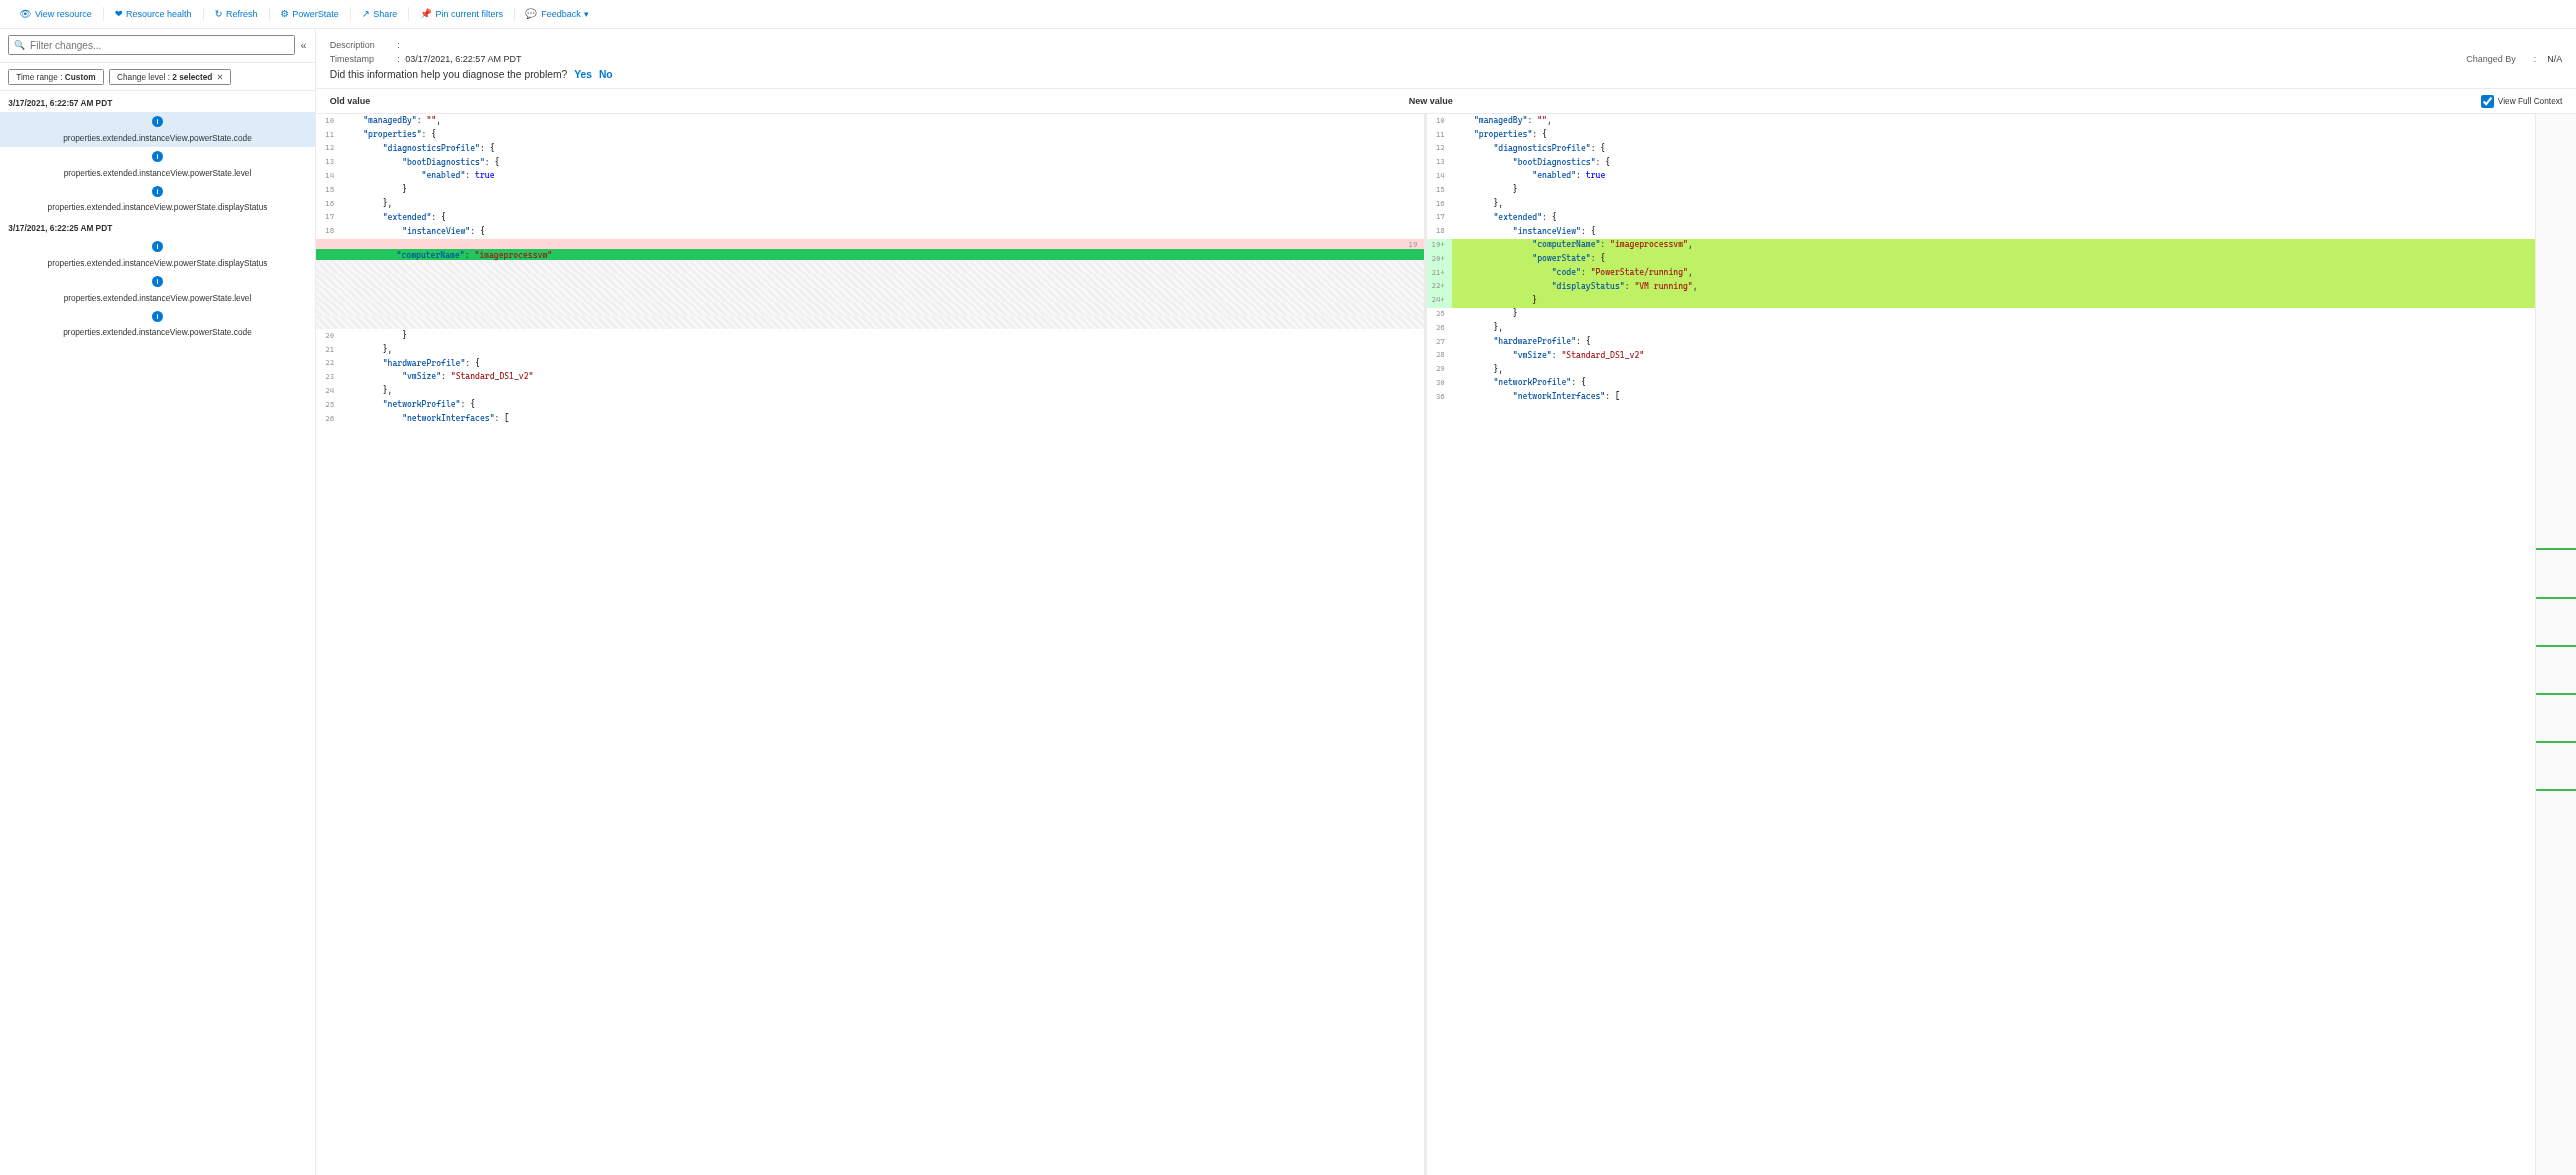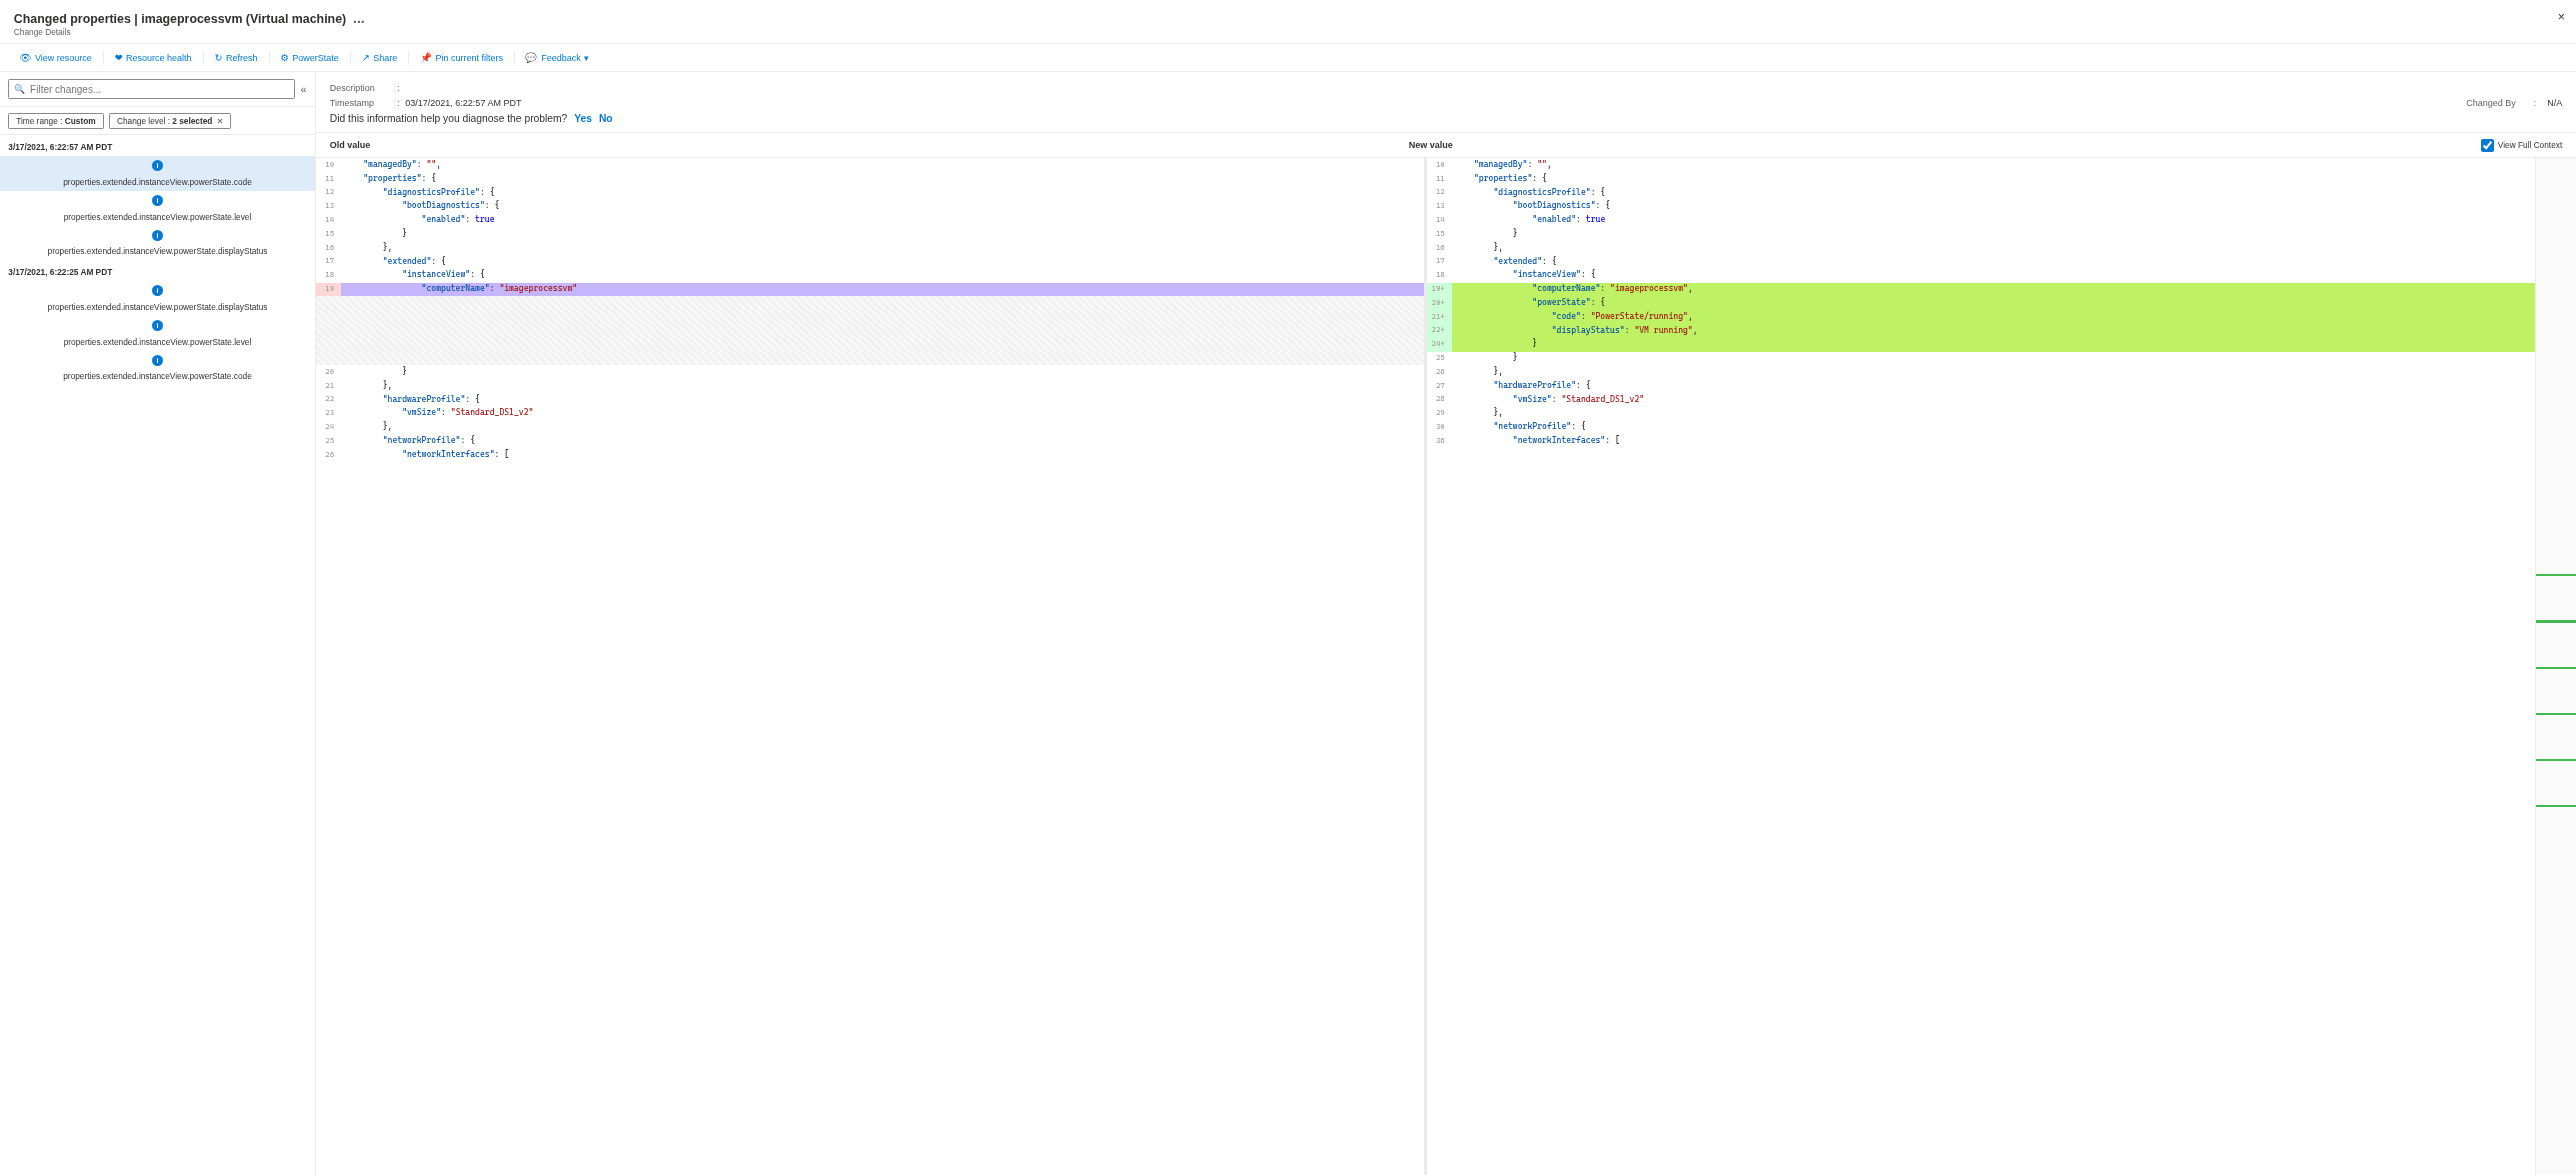--- a/index.html
+++ b/index.html
@@ -57,21 +57,21 @@
     .view-full-context input[type=checkbox] { accent-color: #0078d4; }
     
     .diff-content { flex: 1; display: flex; overflow: hidden; }
     .diff-side { flex: 1; overflow: auto; font-family: 'Cascadia Code', 'Consolas', monospace; font-size: 8.3px; }
     .diff-divider { width: 1.4px; background: #edebe9; position: relative; }
     .diff-divider-handle { position: absolute; top: 0; bottom: 0; left: -2.1px; width: 5.5px; cursor: col-resize; }
     
     .diff-line { display: flex; min-height: 13.8px; }
     .diff-line .line-num { min-width: 25px; text-align: right; padding-right: 6.9px; color: #a19f9d; font-size: 7.6px; padding-top: 1.4px; user-select: none; }
     .diff-line .line-content { flex: 1; padding: 0.7px 2.8px; white-space: pre; }
-    .diff-line.removed { background: #c4b5fd; }
+    .diff-line.removed { background: #22c55e; flex-direction: column; }
     .diff-line.removed .line-num { background: #ffd7d7; }
     .diff-line.added { background: #bef264; }
     .diff-line.added .line-num { background: #ccffd8; }
     .diff-line.empty { background: repeating-linear-gradient(45deg, #f8f8f8, #f8f8f8 2.8px, #f0f0f0 2.8px, #f0f0f0 5.5px); }
     
     .json-key { color: #0451a5; }
     .json-str { color: #a31515; }
     .json-bool { color: #0000ff; }
     
     .minimap { width: 41px; background: #fafafa; border-left: 0.7px solid #edebe9; position: relative; overflow: hidden; }
@@ -81,28 +81,20 @@
     
     ::-webkit-scrollbar { width: 5.5px; height: 5.5px; }
     ::-webkit-scrollbar-track { background: #f3f2f1; }
     ::-webkit-scrollbar-thumb { background: #c8c6c4; border-radius: 2.8px; }
   </style>
 </head>
 <body>
 
 <div class="panel">
 
-  <div class="panel-header">
-    <div class="panel-title">
-      <span>Changed properties | imageprocessvm (Virtual machine)</span>
-      <span class="ellipsis">...</span>
-    </div>
-    <div class="panel-subtitle">Change Details</div>
-    <button class="close-btn">×</button>
-  </div>
 
   <div class="toolbar">
     <button class="toolbar-btn">
       <span style="font-size:9.6px;">👁</span>
       <span>View resource</span>
     </button>
     <div class="toolbar-separator"></div>
     <button class="toolbar-btn">
       <span style="font-size:9.6px;">❤</span>
       <span>Resource health</span>

